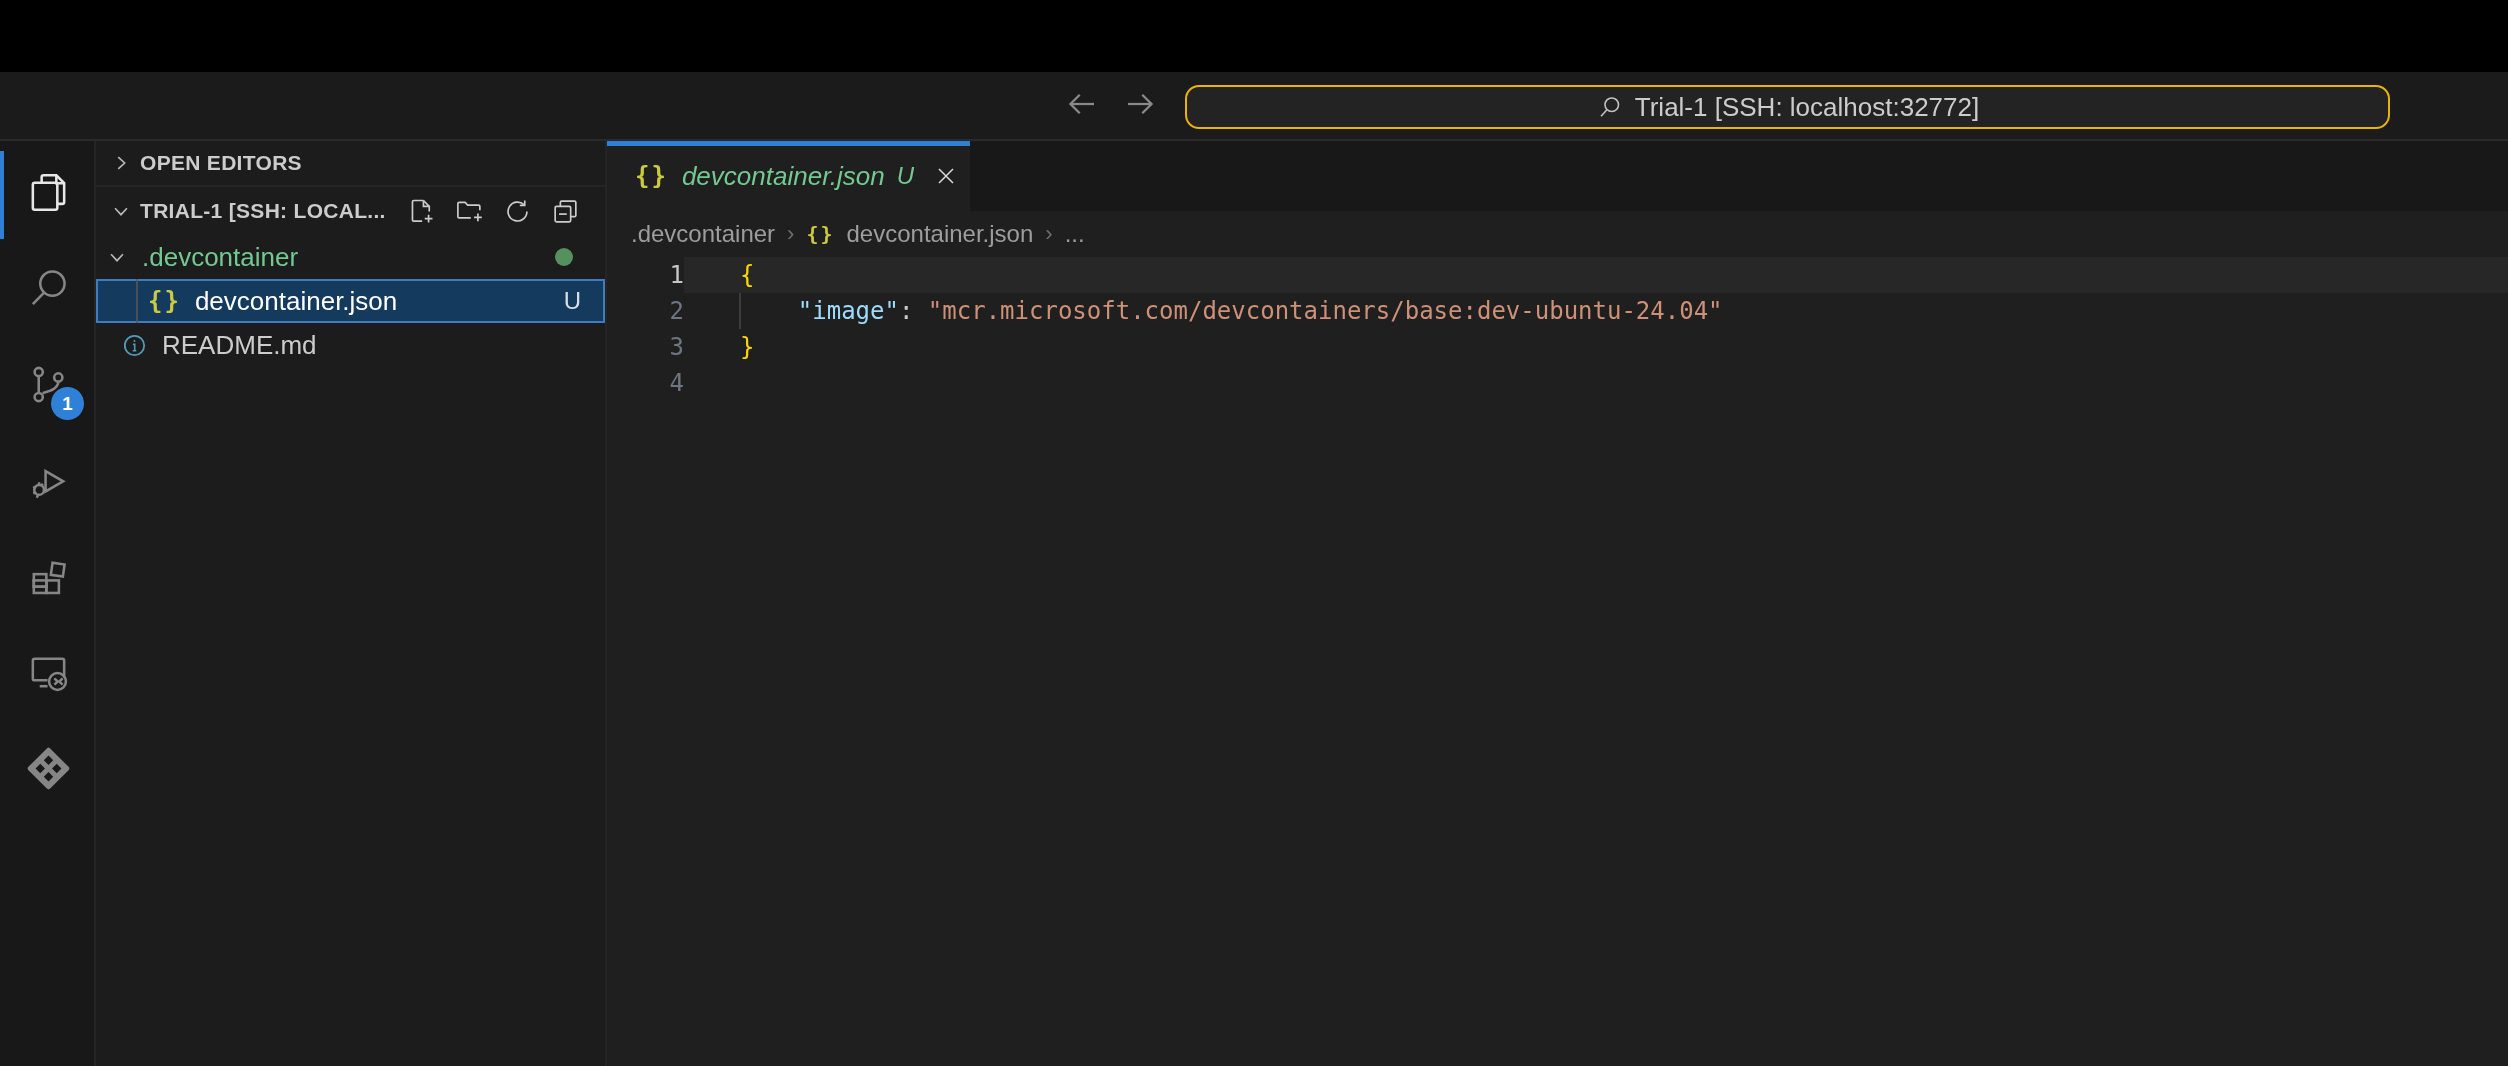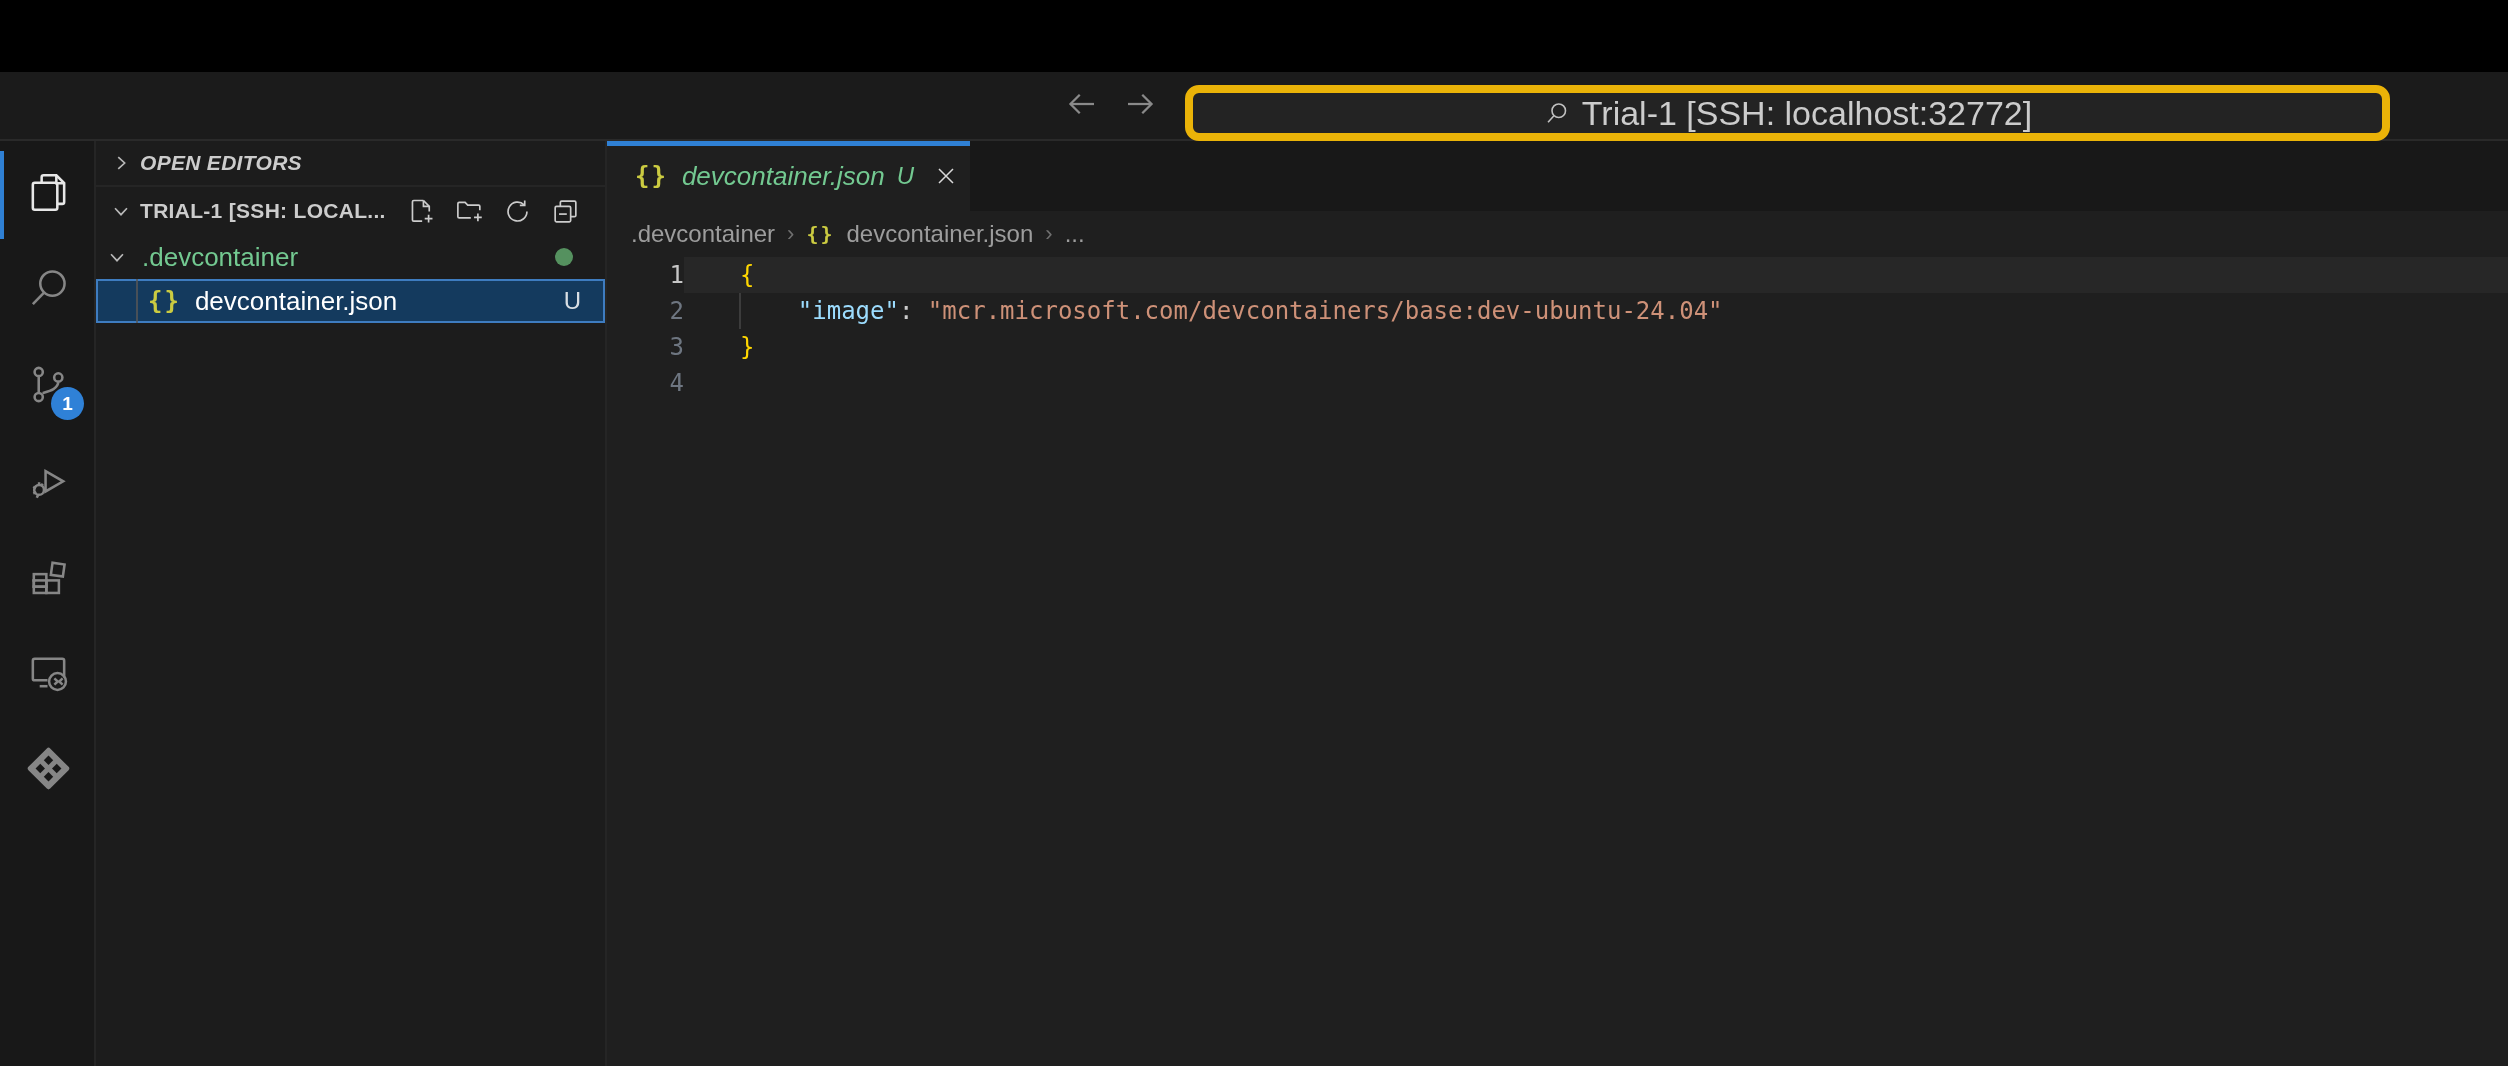--- a/index.html
+++ b/index.html
@@ -6,24 +6,24 @@
   html,body { width:2508px; height:1066px; overflow:hidden; background:#1f1f1f;
               font-family:"Liberation Sans", sans-serif; }
   .app { position:relative; width:2508px; height:1066px; background:#1f1f1f; }
 
   
   .top-strip { position:absolute; left:0; top:0; width:100%; height:72px; background:#000; }
   .title-bar { position:absolute; left:0; top:72px; width:100%; height:69px;
                background:#1b1b1b; border-bottom:2px solid #2a2a2a; }
   .nav-arrows { position:absolute; left:1064px; top:0; height:67px; display:flex; align-items:center; gap:22px; }
   .nav-arrows svg { width:36px; height:36px; color:#8a8a8a; }
-  .command-center { position:absolute; left:1185px; top:13px; width:1205px; height:56px;
-                    background:#232323; border:8px solid #eab308; border-radius:14px;
+  .command-center { position:absolute; left:1185px; top:13px; width:1205px; height:44px;
+                    background:#232323; border:2px solid #eab308; border-radius:14px;
                     display:flex; align-items:center; justify-content:center; gap:12px;
-                    color:#cccccc; font-size:34px; }
+                    color:#cccccc; font-size:26px; }
   .command-center svg { width:27px; height:27px; color:#c2c2c2; }
 
   
   .workbench { position:absolute; left:0; top:141px; width:100%; height:925px; display:flex; }
 
   
   .activity-bar { width:96px; background:#181818; border-right:2px solid #252525;
                   position:relative; flex:none; display:flex; flex-direction:column; }
   .ab-item { width:96px; height:96px; display:flex; align-items:center; justify-content:center;
              color:#868686; position:relative; }
@@ -36,21 +36,21 @@
                display:flex; align-items:center; justify-content:center; }
 
   
   .sidebar { width:511px; background:#1c1c1c; border-right:2px solid #252525; flex:none;
              color:#cccccc; display:flex; flex-direction:column; }
   .sb-title-row { height:72px; display:flex; align-items:center; padding:0 34px 0 42px; flex:none; }
   .sb-title { font-size:22px; letter-spacing:1px; color:#c8c8c8; }
   .sb-spacer { flex:1; }
   .more-btn { width:36px; height:30px; display:flex; align-items:center; justify-content:center; color:#cccccc; }
   .more-btn svg { width:30px; height:30px; }
-  .oe-row { height:44px; display:flex; align-items:center; padding-left:14px; gap:8px; flex:none;font-style:italic; }
+  .oe-row { height:44px; display:flex; align-items:center; padding-left:14px; gap:8px; flex:none; }
   .oe-label, .ws-label { font-size:21px; font-weight:700; letter-spacing:.3px; color:#cccccc; white-space:nowrap; }
   .chev { width:22px; height:22px; color:#b8b8b8; flex:none; }
   .ws-section { border-top:2px solid #252525; flex:1; display:flex; flex-direction:column; }
   .ws-header { height:48px; display:flex; align-items:center; padding-left:14px; gap:8px; flex:none; }
   .ws-label { overflow:hidden; min-width:0; }
   .ws-actions { margin-left:auto; display:flex; gap:17px; padding-right:24px; flex:none; }
   .ws-actions svg { width:31px; height:31px; color:#cccccc; }
 
   .tree-row { height:44px; display:flex; align-items:center; font-size:26px; position:relative; }
   .row-folder { padding-left:10px; gap:14px; }
@@ -240,20 +240,28 @@
           <span class="mod-dot"></span>
         </div>
 
         <div class="tree-row row-selected">
           <span class="indent-guide"></span>
           <span class="json-glyph">{}</span>
           <span class="file-label">devcontainer.json</span>
           <span class="u-badge">U</span>
         </div>
 
+        <div class="tree-row row-file">
+          <svg class="info-icon" viewBox="0 0 24 24" fill="none" stroke="currentColor" stroke-width="1.6">
+            <circle cx="12" cy="12" r="8.6"></circle>
+            <circle cx="12" cy="8" r="0.9" fill="currentColor" stroke="none"></circle>
+            <path d="M10.6 11h1.6v5.4M10.4 16.6h3.2" stroke-width="1.4"></path>
+          </svg>
+          <span class="file-label">README.md</span>
+        </div>
       </div>
     </div>
 
     <div class="editor-area">
       <div class="tab-bar">
         <div class="tab">
           <span class="json-glyph">{}</span>
           <span class="tab-name">devcontainer.json</span>
           <span class="tab-dirty">U</span>
           <span class="tab-close">

